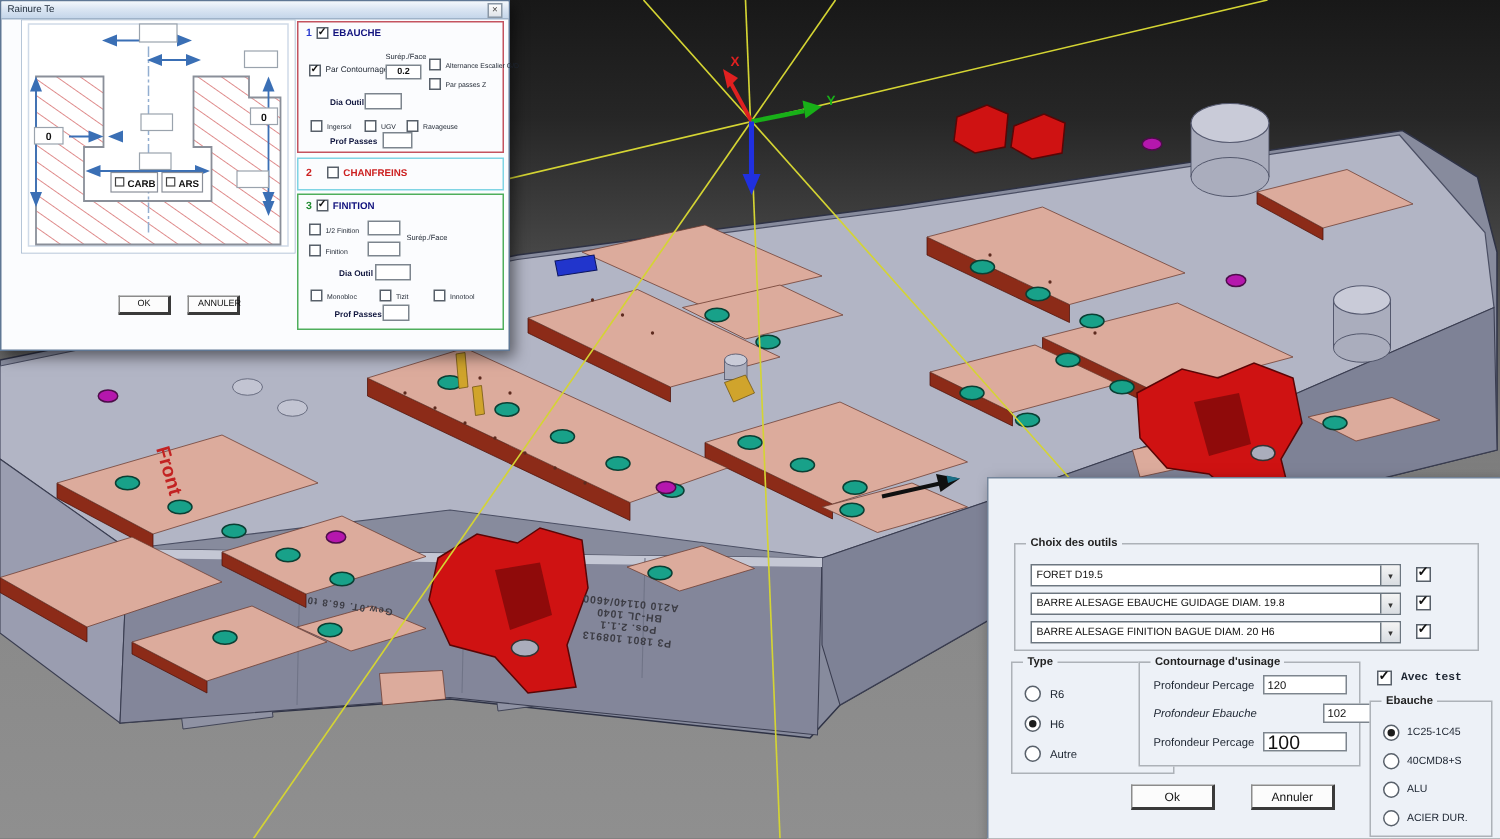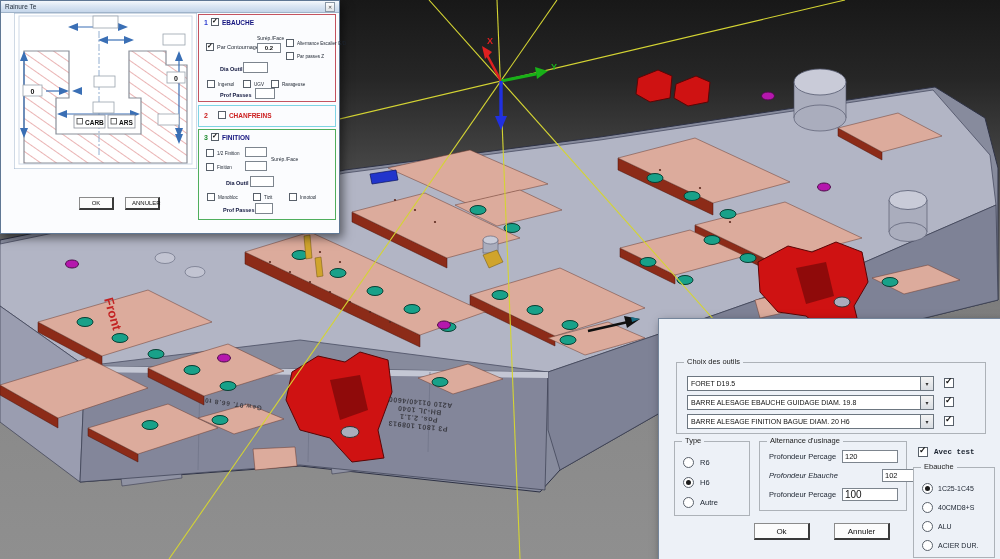--- a/index.html
+++ b/index.html
@@ -14,21 +14,21 @@
   
   .win{position:absolute;border:1px solid #5f7794;background:#f2f5fa;
        box-shadow:3px 4px 9px rgba(0,0,0,.5);}
   .tbar{display:flex;align-items:center;background:linear-gradient(#f4f8fc,#dbe6f3 45%,#c5d6ea);
         border-bottom:1px solid #9fb3c9;color:#1d2a38;}
   .closebox{margin-left:auto;background:linear-gradient(#fdfdfd,#dfe3e8);border:1px solid #8a97a5;
         color:#444;display:flex;align-items:center;justify-content:center;cursor:default;}
 
   
   .grp{position:absolute;border:1px solid #adb2b8;}
-  .grp>.glabel{position:absolute;top:-6px;left:7px;background:inherit;padding:0 3px;white-space:nowrap;}
+  .grp>.glabel{position:absolute;top:-6px;left:7px;background:inherit;padding:0 3px;white-space:nowrap;font-weight:bold;}
 
   
   .cb{display:inline-block;width:8px;height:8px;background:#fff;border:1px solid #58606a;
       position:relative;flex:none;}
   .cb.on::after{content:"✓";position:absolute;left:0px;top:-3px;font-size:9px;color:#111;font-weight:bold;}
   .cb.sm{width:6px;height:6px;}
   .cb.sm.on::after{font-size:7px;top:-2px;}
   .radio{display:inline-block;width:9px;height:9px;border:1px solid #59616b;border-radius:50%;
       background:#fff;position:relative;flex:none;}
   .radio.on::after{content:"";position:absolute;inset:2px;border-radius:50%;background:#1c1c1c;}
@@ -420,44 +420,44 @@
     <span class="ctext">BARRE ALESAGE EBAUCHE GUIDAGE DIAM. 19.8</span>
     <span class="cbtn">▾</span>
   </div>
   <span class="cb on" style="position:absolute;left:285px;top:78px;"></span>
   <div class="combo" style="left:28px;top:95px;width:245px;">
     <span class="ctext">BARRE ALESAGE FINITION BAGUE DIAM. 20 H6</span>
     <span class="cbtn">▾</span>
   </div>
   <span class="cb on" style="position:absolute;left:285px;top:97px;"></span>
 
-  <div class="grp" style="left:15px;top:122px;width:74px;height:73px;">
+  <div class="grp" style="left:15px;top:122px;width:74px;height:73px;padding-left:33px;">
     <span class="glabel">Type</span>
     <div class="row" style="left:8px;top:15px;gap:6px;">
       <span class="radio"></span>
       <span class="d2lbl">R6</span>
     </div>
     <div class="row" style="left:8px;top:35px;gap:6px;">
       <span class="radio on"></span>
       <span class="d2lbl">H6</span>
     </div>
     <div class="row" style="left:8px;top:55px;gap:6px;">
       <span class="radio"></span>
       <span class="d2lbl">Autre</span>
     </div>
   </div>
 
   <div class="grp" style="left:100px;top:122px;width:146px;height:68px;">
-    <span class="glabel">Alternance d'usinage</span>
+    <span class="glabel">Contournage d'usinage</span>
     <span class="d2lbl" style="position:absolute;left:9px;top:10px;">Profondeur Percage</span>
     <input class="field" style="position: absolute; left: 82px; top: 8px; width: 56px; height: 13px; font-size: 7.5px;" value="120">
     <span class="d2lbl" style="position:absolute;left:9px;top:29px;font-style:italic;">Profondeur Ebauche</span>
     <input class="field" style="position: absolute; left: 82px; top: 27px; width: 56px; height: 13px; font-size: 7.5px; margin-left: 40px;" value="102">
     <span class="d2lbl" style="position:absolute;left:9px;top:48px;">Profondeur Percage</span>
-    <input class="field" style="position: absolute; left: 82px; top: 46px; width: 56px; height: 13px; font-size: 10px;" value="100">
+    <input class="field" style="position: absolute; left: 82px; top: 46px; width: 56px; height: 13px; font-size: 13px;" value="100">
   </div>
 
   <div class="row" style="left:259px;top:128px;gap:6px;">
     <span class="cb on"></span>
     <span class="d2lbl" style="font-weight:bold;font-family:Liberation Mono, monospace;">Avec test</span>
   </div>
 
   <div class="grp" style="left:254px;top:148px;width:80px;height:89px;">
     <span class="glabel">Ebauche</span>
     <div class="row" style="left:8px;top:15px;gap:5px;">

